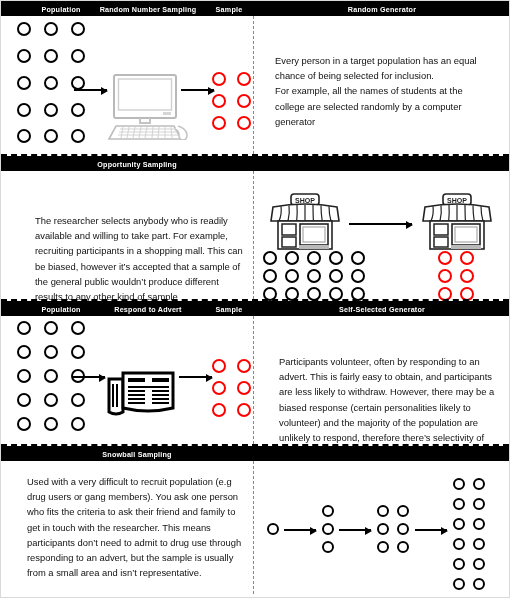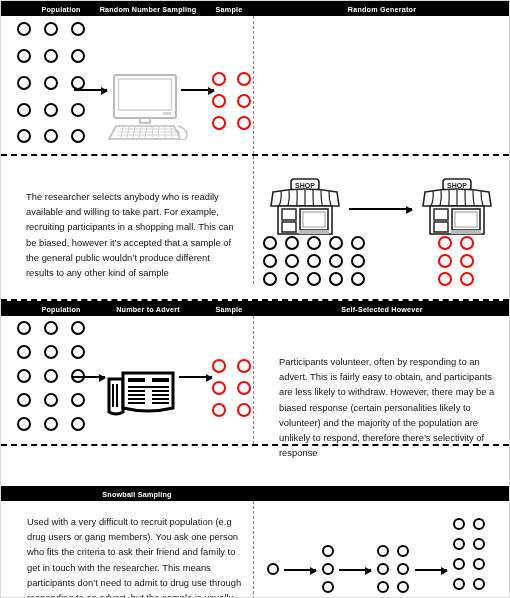--- a/index.html
+++ b/index.html
@@ -128,31 +128,36 @@
 
       <div>
         <div class="dot red" style="left:211px;top:56px;"></div>
         <div class="dot red" style="left:236px;top:56px;"></div>
         <div class="dot red" style="left:211px;top:78px;"></div>
         <div class="dot red" style="left:236px;top:78px;"></div>
         <div class="dot red" style="left:211px;top:100px;"></div>
         <div class="dot red" style="left:236px;top:100px;"></div>
       </div>
 
+      <p class="para" style="left:274px;top:37px;width:212px;margin:0;white-space:pre-line;">Every person in a target population has an equal chance of being selected for inclusion.
+For example, all the names of students at the college are selected randomly by a computer generator</p>
     </div>
   </div>
 
   <div class="row" style="height:145px;">
     <div class="dashtop" style="position:relative;"></div>
 
+    <div class="hdr" style="height:15px;border-top:none;">
+      <span class="lbl" style="left:136px;">Opportunity Sampling</span>
+    </div>
 
     <div class="body" style="height:128px;">
       <div class="vdiv"></div>
 
-      <p class="para" style="left:22px;top:30px;width:214px;margin:3px;">The researcher selects anybody who is readily available and willing to take part. For example, recruiting participants in a shopping mall. This can be biased, however it’s accepted that a sample of the general public wouldn’t produce different results to any other kind of sample</p>
+      <p class="para" style="left:22px;top:30px;width:214px;margin:12px;">The researcher selects anybody who is readily available and willing to take part. For example, recruiting participants in a shopping mall. This can be biased, however it’s accepted that a sample of the general public wouldn’t produce different results to any other kind of sample</p>
 
       <div style="position:absolute;left:268px;top:22px;">
         <svg width="72" height="60" viewBox="0 0 72 60">
           <rect x="22" y="1" width="28" height="11" rx="3" fill="#fff" stroke="#222" stroke-width="1.6"></rect>
           <text x="36" y="9.5" font-family="Liberation Sans, sans-serif" font-size="7" font-weight="bold" fill="#222" text-anchor="middle">SHOP</text>
           <path d="M4 14 q32 -6 64 0 l2 14 l-68 0 z" fill="#fff" stroke="#222" stroke-width="1.6"></path>
           <g stroke="#222" stroke-width="1.2" fill="none">
             <path d="M12 13.2 q1 8 -2 14.8"></path>
               <path d="M20 12.4 q1 8 -1 15.6"></path>
             <path d="M28 12 q0.5 8 -0.3 16"></path>
@@ -222,23 +227,23 @@
         <div class="dot red" style="left:459px;top:116px;"></div>
       </div>
     </div>
   </div>
 
   <div class="row" style="height:145px;">
     <div class="dashtop" style="position:relative;"></div>
 
     <div class="hdr" style="height:15px;border-top:none;">
       <span class="lbl" style="left:60px;">Population</span>
-      <span class="lbl" style="left:147px;">Number to Advert</span>
+      <span class="lbl" style="left:147px;">Respond to Advert</span>
       <span class="lbl" style="left:228px;">Sample</span>
-      <span class="lbl" style="left:381px;">Self-Selected However</span>
+      <span class="lbl" style="left:381px;">Self-Selected Generator</span>
     </div>
 
     <div class="body" style="height:128px;">
       <div class="vdiv"></div>
 
       <div>
         <div class="dot" style="left:16px;top:5px;"></div>
         <div class="dot" style="left:43px;top:5px;"></div>
         <div class="dot" style="left:70px;top:5px;"></div>
         <div class="dot" style="left:16px;top:29px;"></div>
@@ -292,21 +297,21 @@
         <div class="dot red" style="left:236px;top:87px;"></div>
       </div>
 
       <p class="para" style="left:262px;top:22px;width:228px;margin:16px;">Participants volunteer, often by responding to an advert. This is fairly easy to obtain, and participants are less likely to withdraw. However, there may be a biased response (certain personalities likely to volunteer) and the majority of the population are unlikely to respond, therefore there’s selectivity of response</p>
     </div>
   </div>
 
   <div class="row" style="height:150px;">
     <div class="dashtop" style="position:relative;"></div>
 
-    <div class="hdr" style="height:15px;border-top:none;margin-top:40px;">
+    <div class="hdr" style="height:15px;border-top:none;">
       <span class="lbl" style="left:136px;">Snowball Sampling</span>
     </div>
 
     <div class="body" style="height:133px;">
       <div class="vdiv"></div>
 
       <p class="para" style="left:26px;top:13px;width:220px;margin:0;">
         <span>Used with a very difficult to recruit population (</span><span class="sq">e.g</span><span> drug users or gang members). You ask one person who fits the criteria to ask their friend and family to get in touch with the researcher. This means participants don’t need to admit to drug use through responding to an advert, but the sample is usually from a small area and isn’t representative.</span>
       </p>
 

